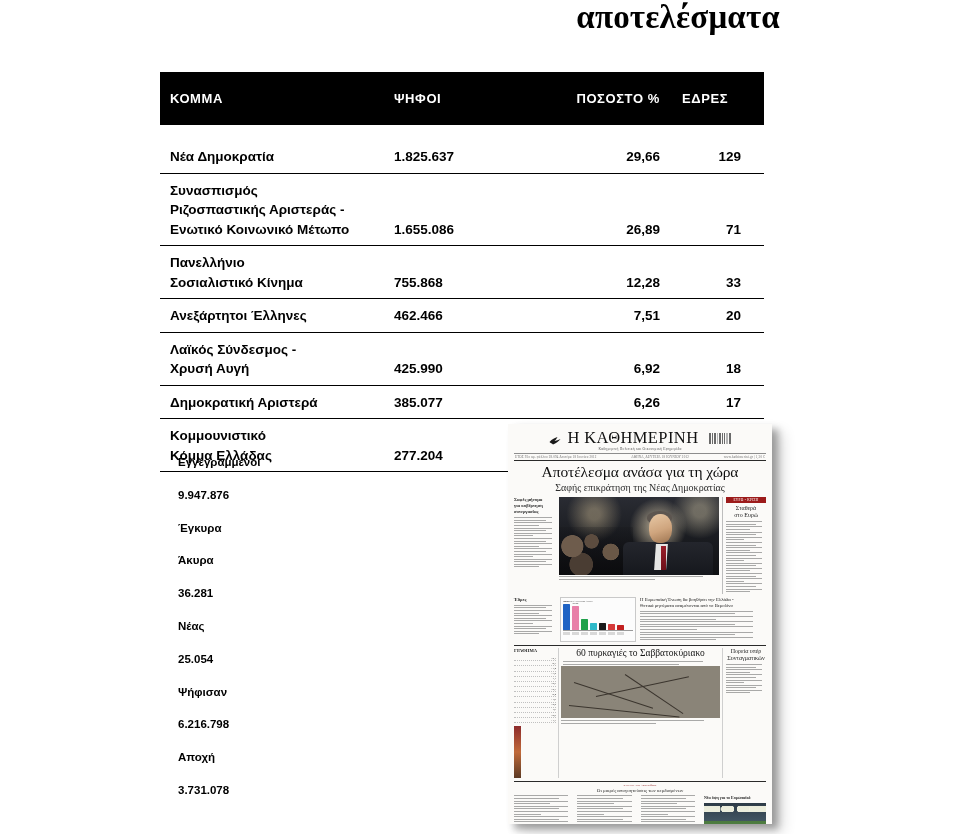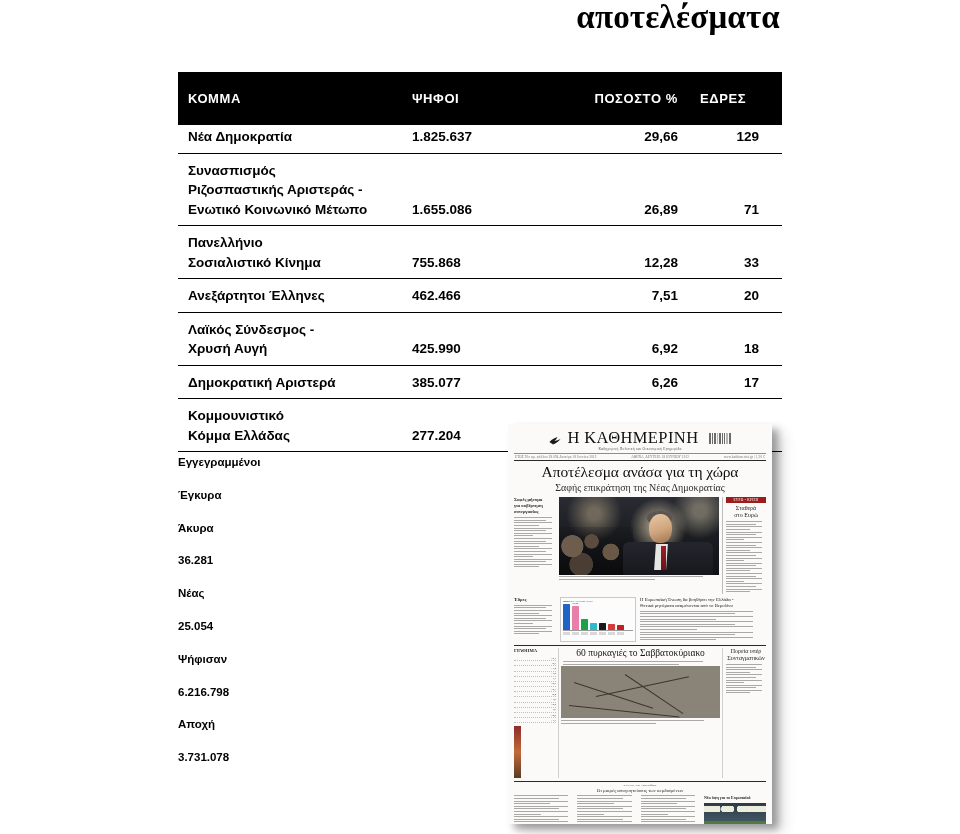--- a/index.html
+++ b/index.html
@@ -30,21 +30,21 @@
     font-size: 33px;
     line-height: 44px;
     letter-spacing: 0.2px;
     color: #000;
     white-space: nowrap;
   }
 
   
   #results-table {
     position: absolute;
-    left: 178px;
+    left: 160px;
     top: 72px;
     width: 604px;
   }
   .tbl {
     width: 604px;
     border-collapse: collapse;
     table-layout: fixed;
   }
   .tbl col.c-party  { width: 234px; }
   .tbl col.c-votes  { width: 160px; }
@@ -69,21 +69,21 @@
 
   .tbl tbody td {
     font-size: 13.5px;
     font-weight: bold;
     color: #000;
     border-bottom: 1.6px solid #000;
     padding: 7px 0 6px 0;
     vertical-align: bottom;
     line-height: 19.5px;
   }
-  .tbl tbody tr:first-child td { padding-top: 2px; }
+  .tbl tbody tr:first-child td { padding-top: 22px; }
   .tbl tbody td.d-party {
     text-align: left;
     padding-left: 10px;
     white-space: pre-line;
   }
   .tbl tbody td.d-votes { text-align: left; padding-left: 0px; }
   .tbl tbody td.d-pct   { text-align: right; padding-right: 22px; }
   .tbl tbody td.d-seats { text-align: right; padding-right: 23px; }
 
   
@@ -433,20 +433,21 @@
         <td class="d-votes">277.204</td>
         <td class="d-pct">4,51</td>
         <td class="d-seats">12</td>
       </tr>
     </tbody>
   </table>
 </div>
 
 <div id="stats-list">
   <span class="stat-label">Εγγεγραμμένοι</span>
+  <span class="stat-value">9.947.876</span>
   <span class="stat-label">Έγκυρα</span>
   <span class="stat-label">Άκυρα</span>
   <span class="stat-value">36.281</span>
   <span class="stat-label">Νέας</span>
   <span class="stat-value">25.054</span>
   <span class="stat-label">Ψήφισαν</span>
   <span class="stat-value">6.216.798</span>
   <span class="stat-label">Αποχή</span>
   <span class="stat-value">3.731.078</span>
 </div>

